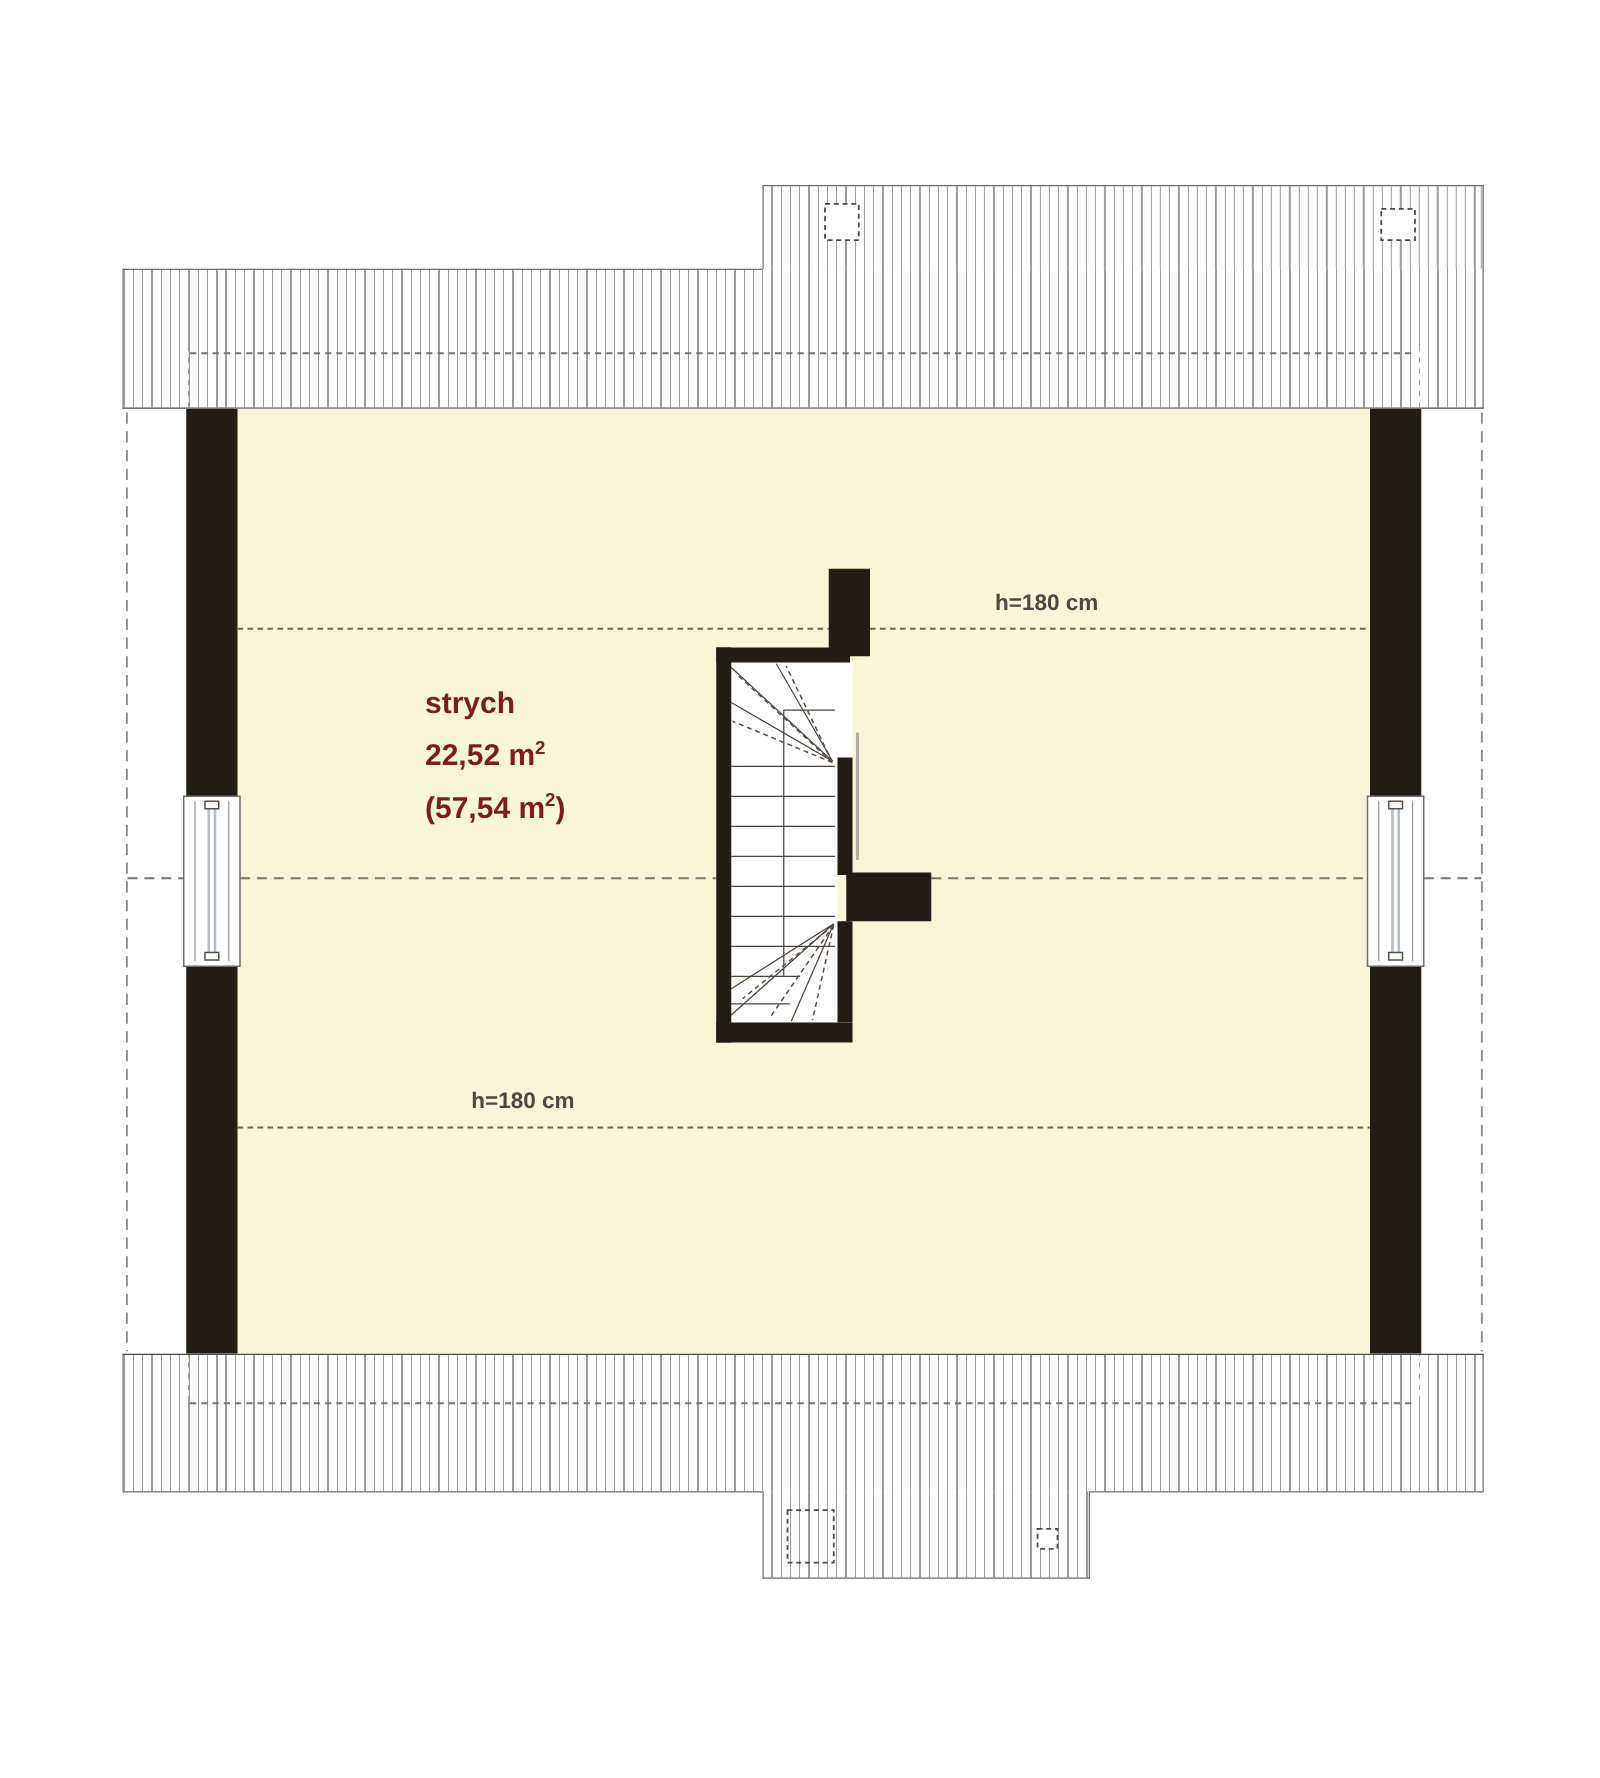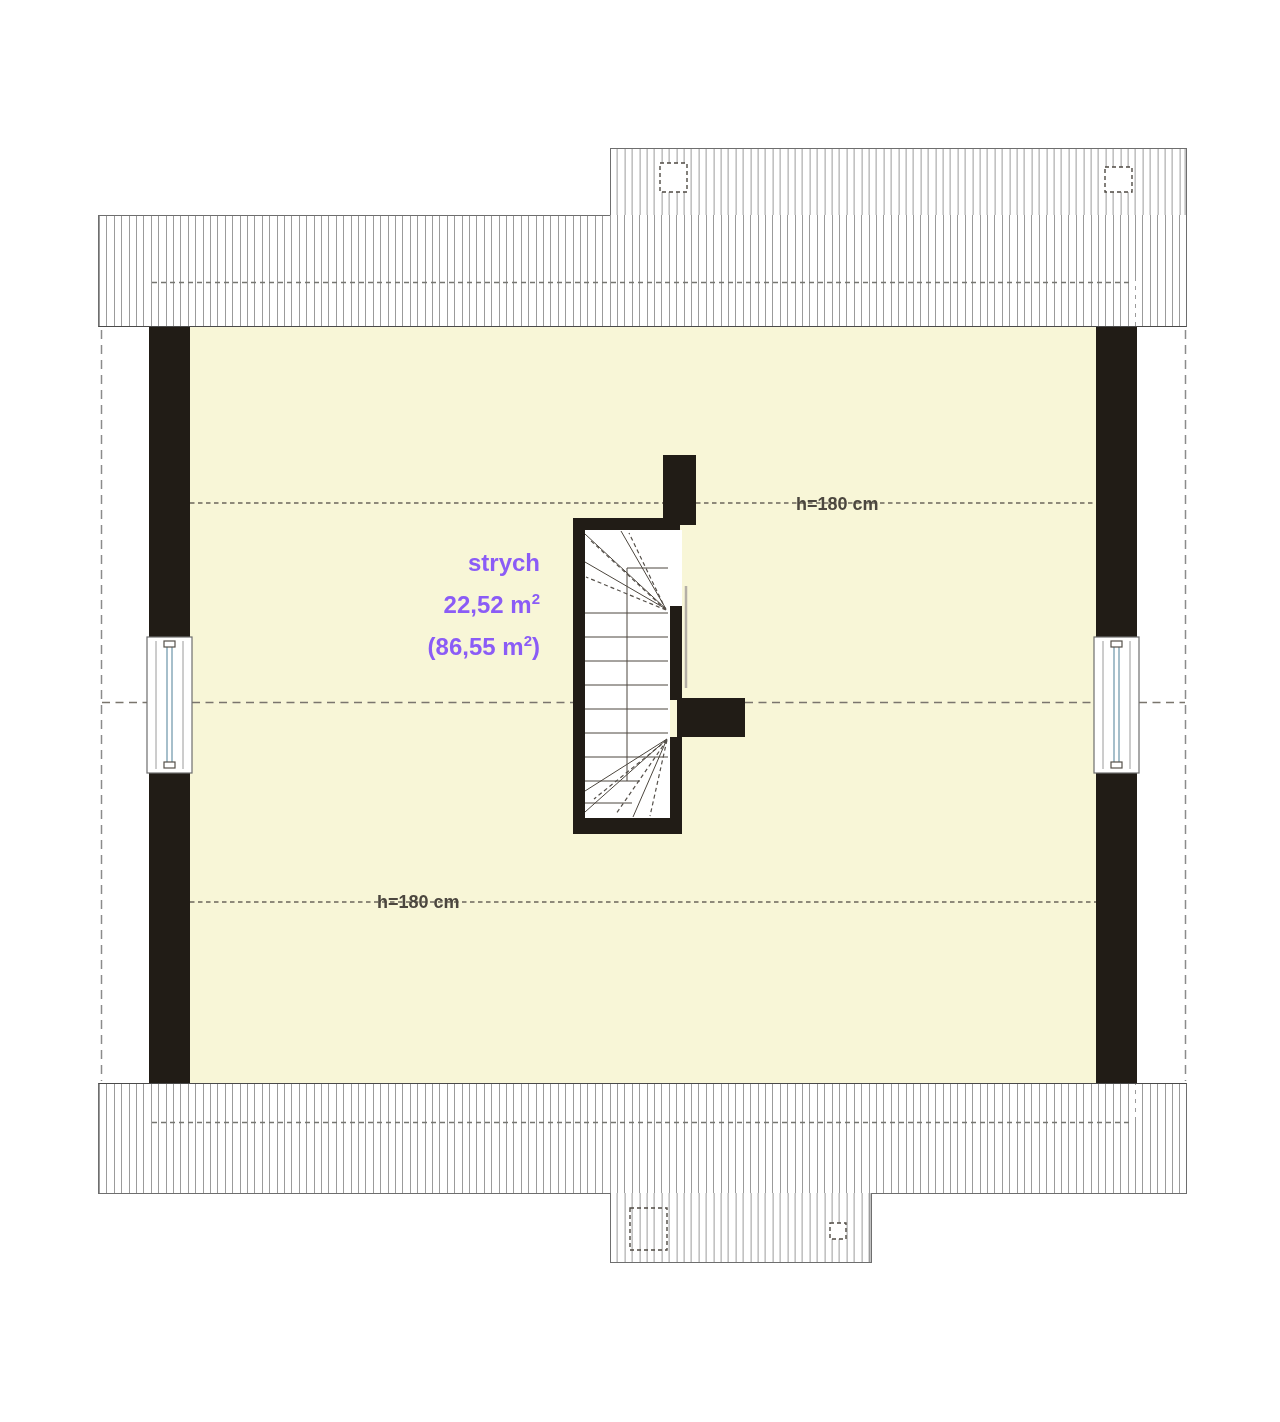--- a/index.html
+++ b/index.html
@@ -21,27 +21,27 @@
   .edge-line { border-top:1px solid #6e6e6e; height:0; }
   .roof-outline-t { border-top:1px solid #6e6e6e; }
   .roof-outline-l { border-left:1px solid #6e6e6e; }
   .roof-outline-r { border-right:1px solid #6e6e6e; }
   .roof-outline-b { border-bottom:1px solid #6e6e6e; }
   .room-edge-b { border-bottom:1px solid #4a4a4a; }
   .room-edge-t { border-top:1px solid #4a4a4a; }
   svg.overlay { position:absolute; left:0; top:0; }
   .room-label {
     position:absolute; left:340px; top:542px; width:200px;
-    text-align:right; color:#8b5cf6; font-weight:700;
+    text-align:left; color:#7f1d1d; font-weight:700;
     font-size:24px; line-height:42px;
   }
   .room-label sup { font-size:15px; vertical-align:super; line-height:0; }
   .h-label {
     position:absolute; color:#4c473f; font-weight:700;
-    font-size:18px; white-space:nowrap;margin-top:22px;
+    font-size:18px; white-space:nowrap;
   }
 </style>
 </head>
 <body>
 
 <div id="plan">
 
   <div class="abs hatch roof-outline-t roof-outline-l roof-outline-r" style="left:610px; top:148px; width:577px; height:69px; background-position-x:-1.4px;"></div>
 
   <div class="abs hatch roof-outline-l roof-outline-r room-edge-b" style="left:98px; top:215px; width:1089px; height:112px;"></div>
@@ -131,19 +131,19 @@
       <path d="M1103 641 V769 M1130 641 V769" stroke="#9a9a9a" stroke-width="1" fill="none"></path>
       <path d="M1114 646 V764 M1119 646 V764" stroke="#a6bfcb" stroke-width="2" fill="none"></path>
       <rect x="1111" y="641" width="11" height="6" fill="#ffffff" stroke="#55504a" stroke-width="1.2"></rect>
       <rect x="1111" y="762" width="11" height="6" fill="#ffffff" stroke="#55504a" stroke-width="1.2"></rect>
     </g>
   </svg>
 
   <div class="room-label">
     <div>strych</div>
     <div><span>22,52 m</span><sup>2</sup><span></span></div>
-    <div><span>(86,55 m</span><sup>2</sup><span>)</span></div>
+    <div><span>(57,54 m</span><sup>2</sup><span>)</span></div>
   </div>
 
   <div class="h-label" style="left:796px; top:472px;">h=180 cm</div>
   <div class="h-label" style="left:377px; top:870px;">h=180 cm</div>
 
 </div>
 
 </body></html>

